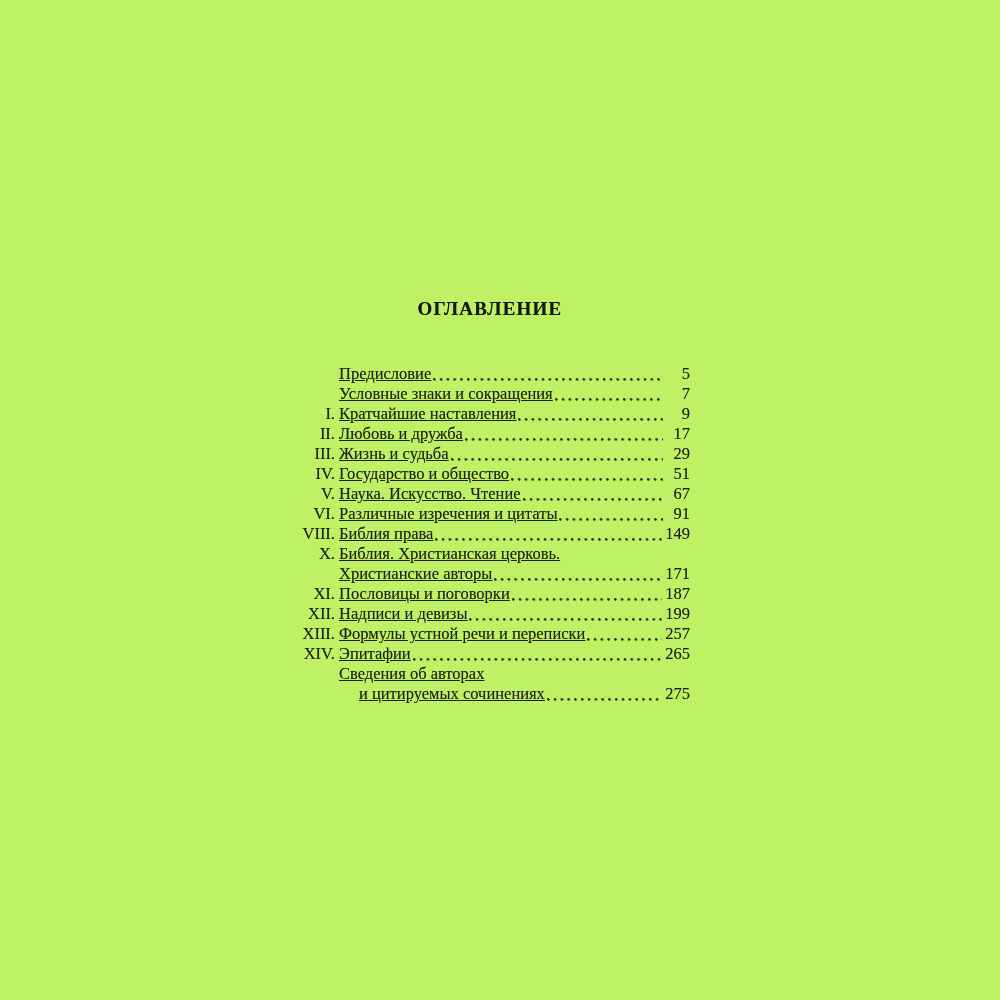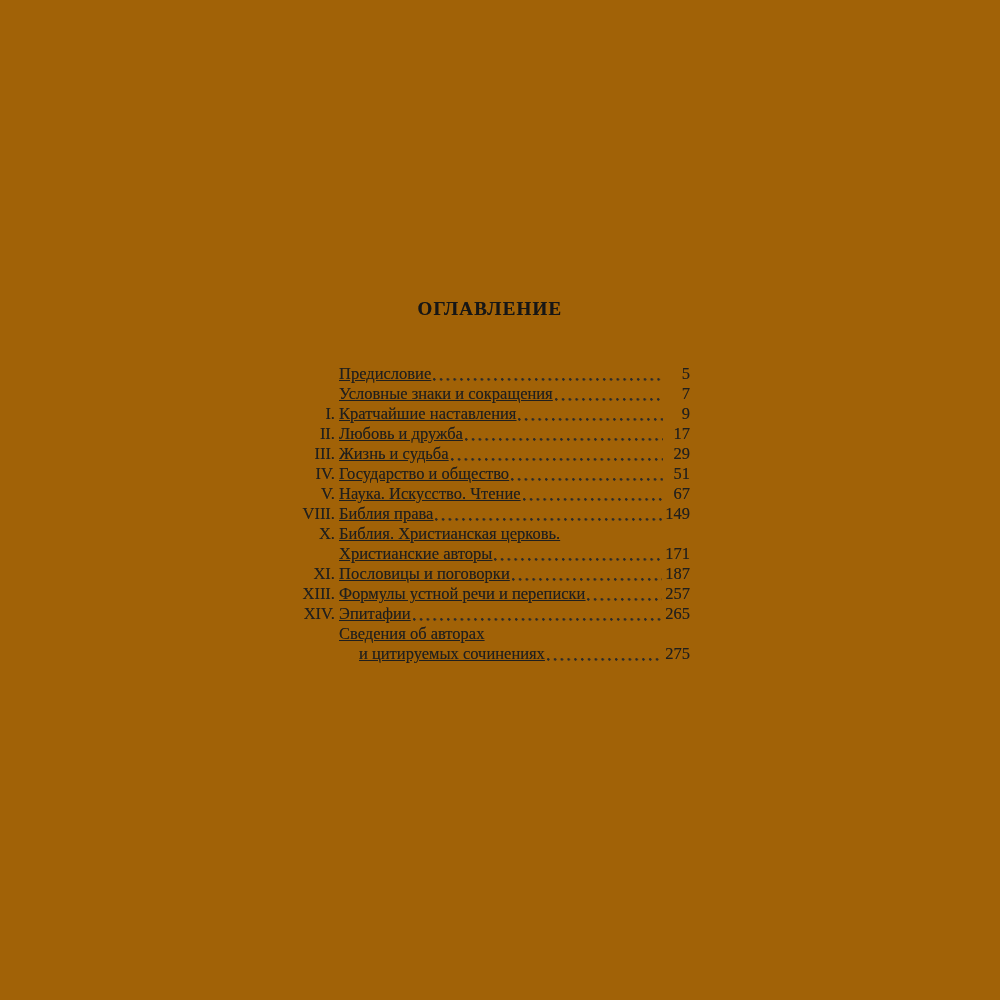--- a/index.html
+++ b/index.html
@@ -10,21 +10,21 @@
     width: 1000px;
     height: 1000px;
     background: #ffffff;
     font-family: "Liberation Serif", "DejaVu Serif", serif;
     color: #1f1f1f;
     overflow: hidden;
   }
   .page {
     position: absolute;
     inset: 0;
-    background: #a16207;
+    background: #bef264;
   }
   .toc {
     position: absolute;
     left: 290px;
     top: 298px;
     width: 400px;
   }
   .toc-title {
     margin: 0 0 44px 0;
     text-align: center;
@@ -117,20 +117,26 @@
     <span class="dots"></span>
     <span class="pagenum">51</span>
   </div>
         <div class="toc-row">
     <span class="numeral">V.</span>
     <span class="entry-title">Наука. Искусство. Чтение</span>
     <span class="dots"></span>
     <span class="pagenum">67</span>
   </div>
         <div class="toc-row">
+    <span class="numeral">VI.</span>
+    <span class="entry-title">Различные изречения и цитаты</span>
+    <span class="dots"></span>
+    <span class="pagenum">91</span>
+  </div>
+        <div class="toc-row">
     <span class="numeral">VIII.</span>
     <span class="entry-title">Библия права</span>
     <span class="dots"></span>
     <span class="pagenum">149</span>
   </div>
         <div class="toc-row no-leader">
     <span class="numeral">X.</span>
     <span class="entry-title">Библия. Христианская церковь.</span>
 
   </div>
@@ -138,20 +144,26 @@
     <span class="numeral"></span>
     <span class="entry-title">Христианские авторы</span>
     <span class="dots"></span>
     <span class="pagenum">171</span>
   </div>
         <div class="toc-row">
     <span class="numeral">XI.</span>
     <span class="entry-title">Пословицы и поговорки</span>
     <span class="dots"></span>
     <span class="pagenum">187</span>
+  </div>
+        <div class="toc-row">
+    <span class="numeral">XII.</span>
+    <span class="entry-title">Надписи и девизы</span>
+    <span class="dots"></span>
+    <span class="pagenum">199</span>
   </div>
         <div class="toc-row">
     <span class="numeral">XIII.</span>
     <span class="entry-title">Формулы устной речи и переписки</span>
     <span class="dots"></span>
     <span class="pagenum">257</span>
   </div>
         <div class="toc-row">
     <span class="numeral">XIV.</span>
     <span class="entry-title">Эпитафии</span>

